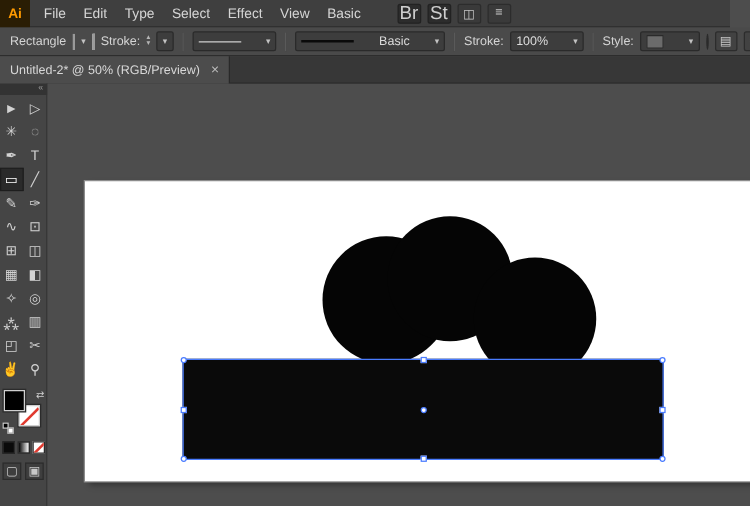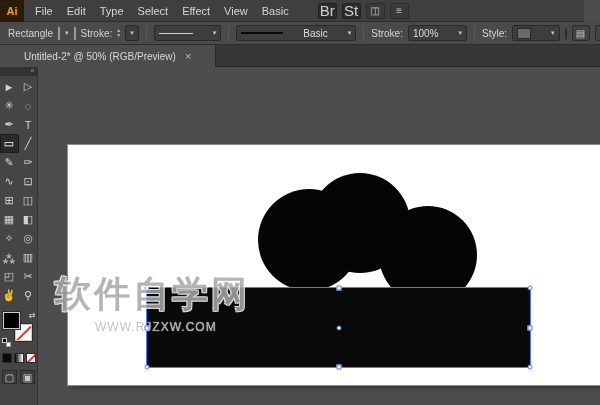--- a/index.html
+++ b/index.html
@@ -80,21 +80,21 @@
   }
 
   
   #tabbar {
     position:absolute; top:45px; left:0; right:0; height:22px;
     background:#373737; border-bottom:1px solid #2a2a2a;
   }
   .doc-tab {
     position:absolute; left:0; top:0; height:22px;
     background:#4c4c4c; border-right:1px solid #292929;
-    display:flex; align-items:center; gap:9px; padding:0 24px;
+    display:flex; align-items:center; gap:9px; padding:0 8px;
     color:#d8d8d8; font-size:10px;
   }
   .tab-close { color:#bdbdbd; font-size:11px; cursor:default; }
 
   
   #toolbar {
     position:absolute; top:67px; left:0; bottom:0; width:38px;
     background:#454545; border-right:1px solid #333;
     display:flex; flex-direction:column; align-items:center;
   }
@@ -316,17 +316,13 @@
     <div class="handle h-tm"></div>
     <div class="handle round h-tr"></div>
     <div class="handle h-ml"></div>
     <div class="handle round h-ctr"></div>
     <div class="handle h-mr"></div>
     <div class="handle round h-bl"></div>
     <div class="handle h-bm"></div>
     <div class="handle round h-br"></div>
   </div>
 
-  <div id="watermark">
-    <div class="wm-line1">软件自学网</div>
-    <div class="wm-line2">WWW.RJZXW.COM</div>
-  </div>
 </div>
 
 </body></html>

